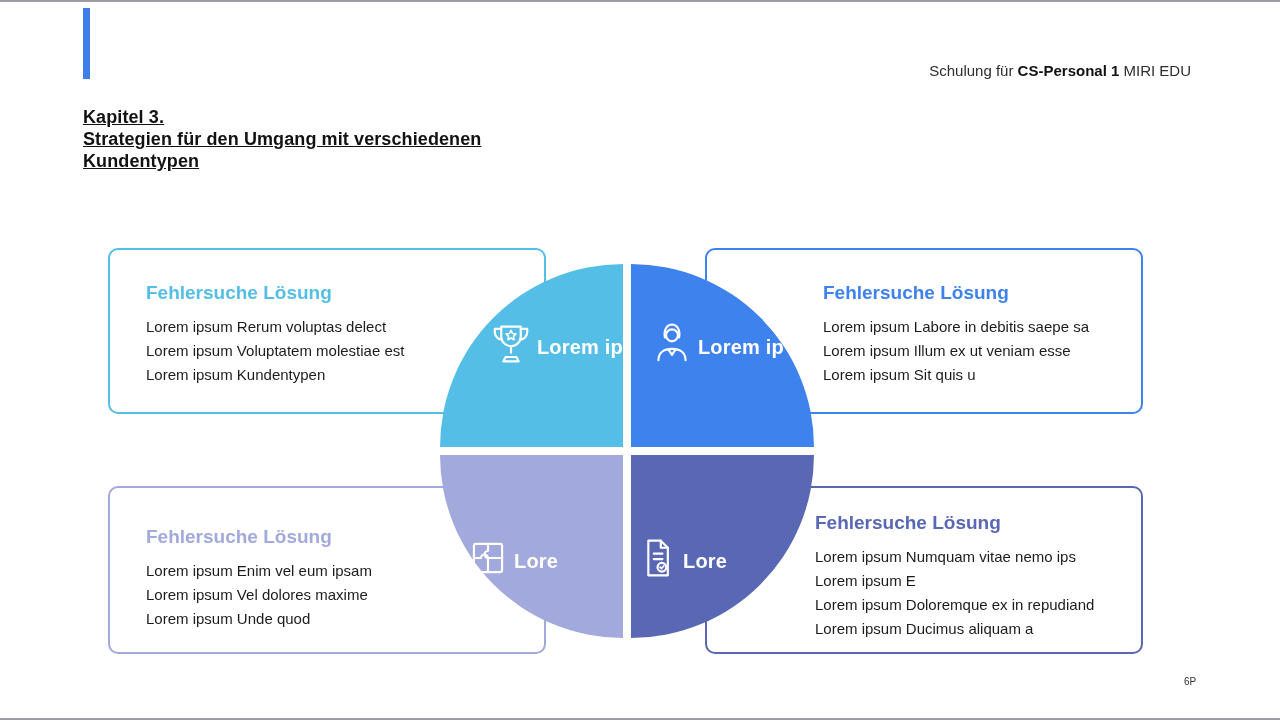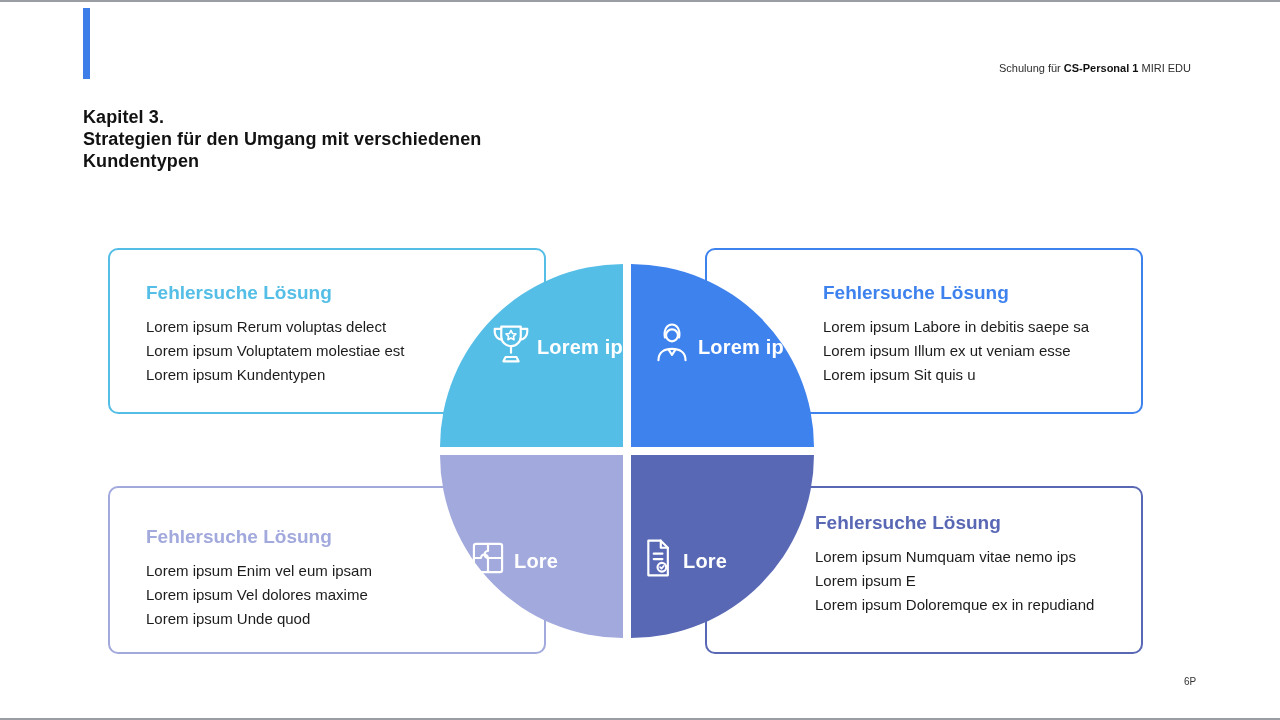--- a/index.html
+++ b/index.html
@@ -7,25 +7,25 @@
   .slide {
     position:relative; width:1280px; height:720px; background:#ffffff;
     overflow:hidden; font-family:"Liberation Sans", sans-serif;
   }
   .edge { position:absolute; left:0; width:100%; height:2px; background:#787d85; opacity:.75; }
   .edge-top { top:0; } .edge-bottom { bottom:0; }
 
   .accent-bar { position:absolute; left:83px; top:8px; width:7px; height:71px;
     background:var(--accent-bar,#3D7EE8); }
 
-  .header-meta { position:absolute; top:62px; right:89px; font-size:11px; color:#2d2d2d; }
+  .header-meta { position:absolute; top:62px; right:89px; font-size:15px; color:#2d2d2d; }
   .header-meta b { color:#111; }
 
   .title { position:absolute; left:83px; top:106px; font-size:18px; font-weight:700;
-    color:#121212; line-height:22px; letter-spacing:.1px; }
+    color:#121212; line-height:22px; letter-spacing:.1px;text-decoration:underline; }
 
   
   .card { position:absolute; background:#fff; border:2px solid #999; border-radius:10px; z-index:1; }
   .card-tl { left:108px; top:248px; width:438px; height:166px; border-color:var(--quad-tl,#55BEE6); padding:32px 18px 0 36px; }
   .card-tr { left:705px; top:248px; width:438px; height:166px; border-color:var(--quad-tr,#3E82EE); padding:32px 14px 0 116px; }
   .card-bl { left:108px; top:486px; width:438px; height:168px; border-color:var(--quad-bl,#A2A9DC); padding:38px 18px 0 36px; }
   .card-br { left:705px; top:486px; width:438px; height:168px; border-color:var(--quad-br,#5968B5); padding:24px 14px 0 108px; }
   .card-heading { font-weight:700; font-size:19px; margin-bottom:11px; }
   .card-tl .card-heading { color:var(--quad-tl,#55BEE6); }
   .card-tr .card-heading { color:var(--quad-tr,#3E82EE); }
@@ -83,20 +83,21 @@
     <div class="card-line">Lorem ipsum Enim vel eum ipsam</div>
     <div class="card-line">Lorem ipsum Vel dolores maxime</div>
     <div class="card-line">Lorem ipsum Unde quod</div>
   </div>
 
   <div class="card card-br">
     <div class="card-heading">Fehlersuche Lösung</div>
     <div class="card-line">Lorem ipsum Numquam vitae nemo ips</div>
     <div class="card-line">Lorem ipsum E</div>
     <div class="card-line">Lorem ipsum Doloremque ex in repudiand</div>
+    <div class="card-line">Lorem ipsum Ducimus aliquam a</div>
   </div>
 
   <div class="circle">
 
     <div class="quad q-tl">
       <svg class="qicon" viewBox="0 0 48 48" aria-hidden="true">
         <path d="M15 8h18v9a9 9 0 0 1-18 0z"></path>
         <path d="M15 10H9v3a7 7 0 0 0 6.5 7"></path>
         <path d="M33 10h6v3a7 7 0 0 1-6.5 7"></path>
         <path d="M24 26v6"></path>

